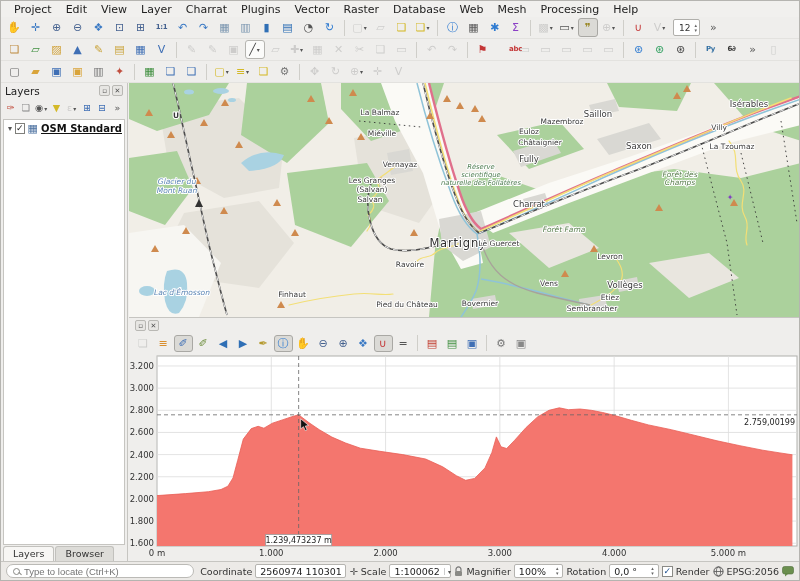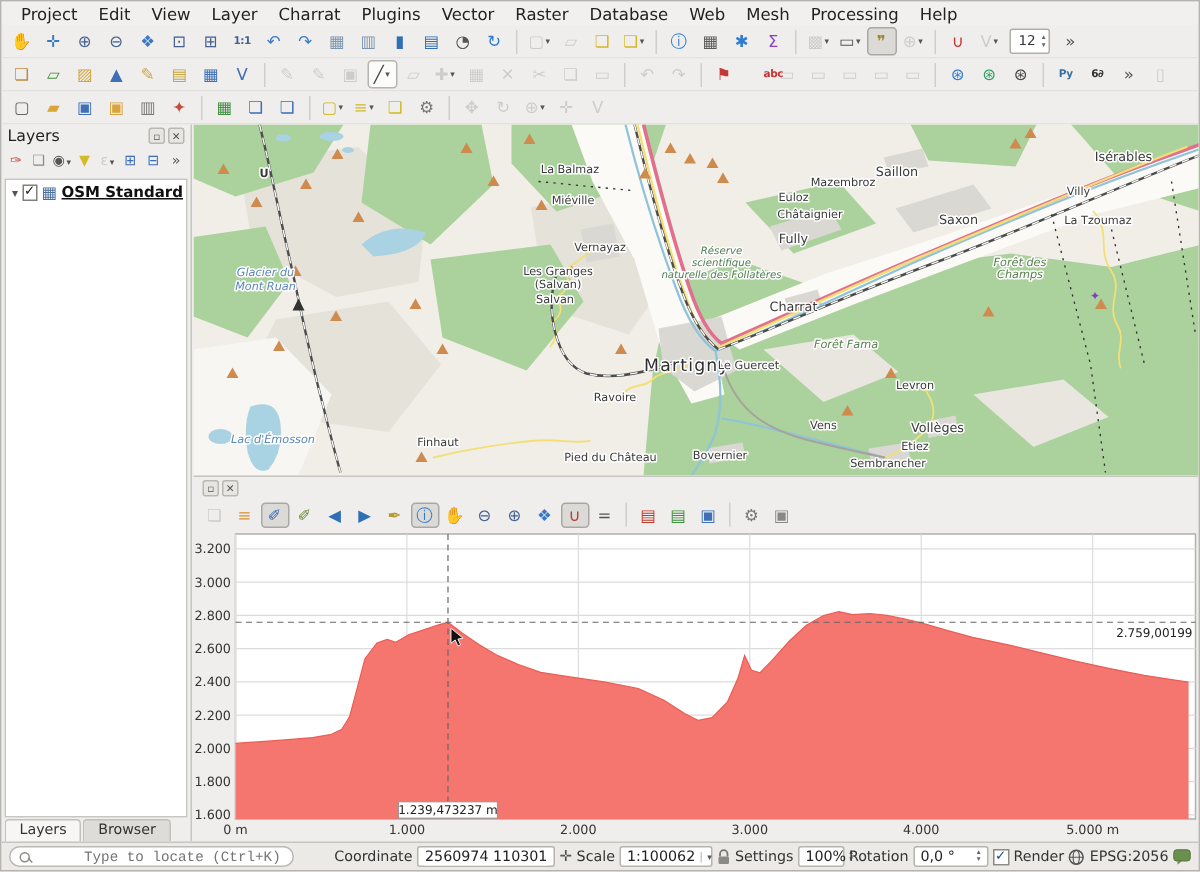--- a/index.html
+++ b/index.html
@@ -96,21 +96,21 @@
   .chart-text { font-family:"DejaVu Sans", sans-serif; font-size:8.5px; fill:#333; }
   .chart-tip { font-family:"DejaVu Sans", sans-serif; font-size:8px; fill:#222; }
 
   
   .status { position:absolute; left:0; right:0; bottom:0; height:19px; background:#eceae7;
             border-top:1px solid #c6c5c1; display:flex; align-items:center; gap:3px;
             padding:0 5px; font-size:9.5px; color:#333; }
   .locate { display:flex; align-items:center; gap:4px; width:190px; height:14px;
             border:1px solid #bbbab6; border-radius:8px; background:#fff; padding:0 6px; }
   .locate input { border:none; outline:none; width:100%; font-size:9.5px; color:#555;
-                  font-family:Liberation Mono, monospace; background:transparent;margin-left:32px; }
+                  font-family:Liberation Sans, sans-serif; background:transparent; }
   .mag-ico { width:7px; height:7px; border:1.3px solid #8a8a86; border-radius:50%; position:relative; flex:none; }
   .mag-ico::after { content:""; position:absolute; width:4px; height:1.3px; background:#8a8a86;
                     transform:rotate(45deg); right:-3px; bottom:-1px; }
   .sfield { height:14px; border:1px solid #b5b4b0; background:#fff; border-radius:2px;
             display:inline-flex; align-items:center; justify-content:center; padding:0 4px;
             font-size:9.5px; color:#222; }
   .sfield input { border:none; outline:none; text-align:center; font-size:9.5px; width:100%;
                   font-family:"DejaVu Sans", sans-serif; color:#222; }
   .scombo { gap:4px; justify-content:space-between; }
   .scombo .dc { font-size:6px; color:#555; border-left:1px solid #ccc; padding-left:3px; }
@@ -759,22 +759,22 @@
     <span class="sfield scombo" style="width:62px">
       <span>1:100062</span>
       <span class="dc">▾</span>
     </span>
     <span class="sicon">
       <svg width="9" height="11" viewBox="0 0 9 11">
           <path d="M2,5 V3.4 A2.5,2.6 0 0 1 7,3.4 V5" fill="none" stroke="#777" stroke-width="1.2"></path>
           <rect x="1" y="5" width="7" height="5" rx="1" fill="#8a8a86"></rect>
         </svg>
     </span>
-    <span>Settings</span>
-    <span class="sfield sspin" style="width:31px">
+    <span>Magnifier</span>
+    <span class="sfield sspin" style="width:50px">
       <span>100%</span>
       <span class="arr">▴<br>▾</span>
     </span>
     <span>Rotation</span>
     <span class="sfield sspin" style="width:50px">
       <span>0,0 °</span>
       <span class="arr">▴<br>▾</span>
     </span>
     <span class="cbx">✓</span>
     <span>Render</span>

